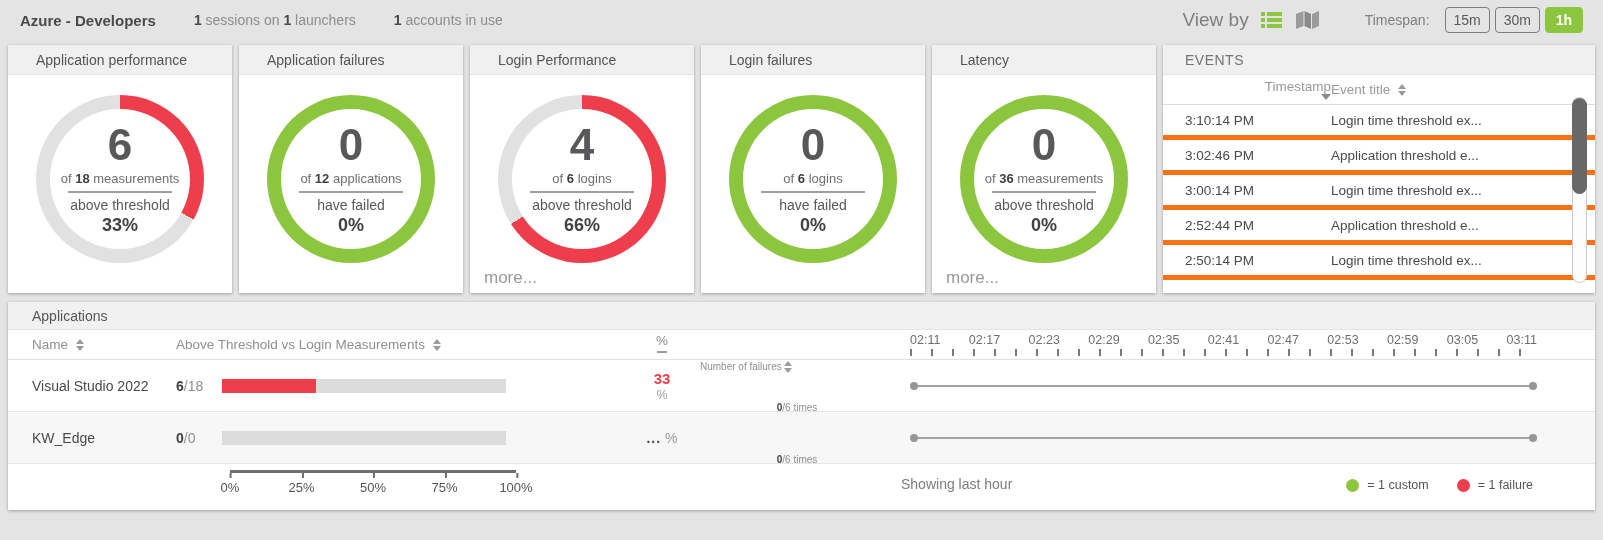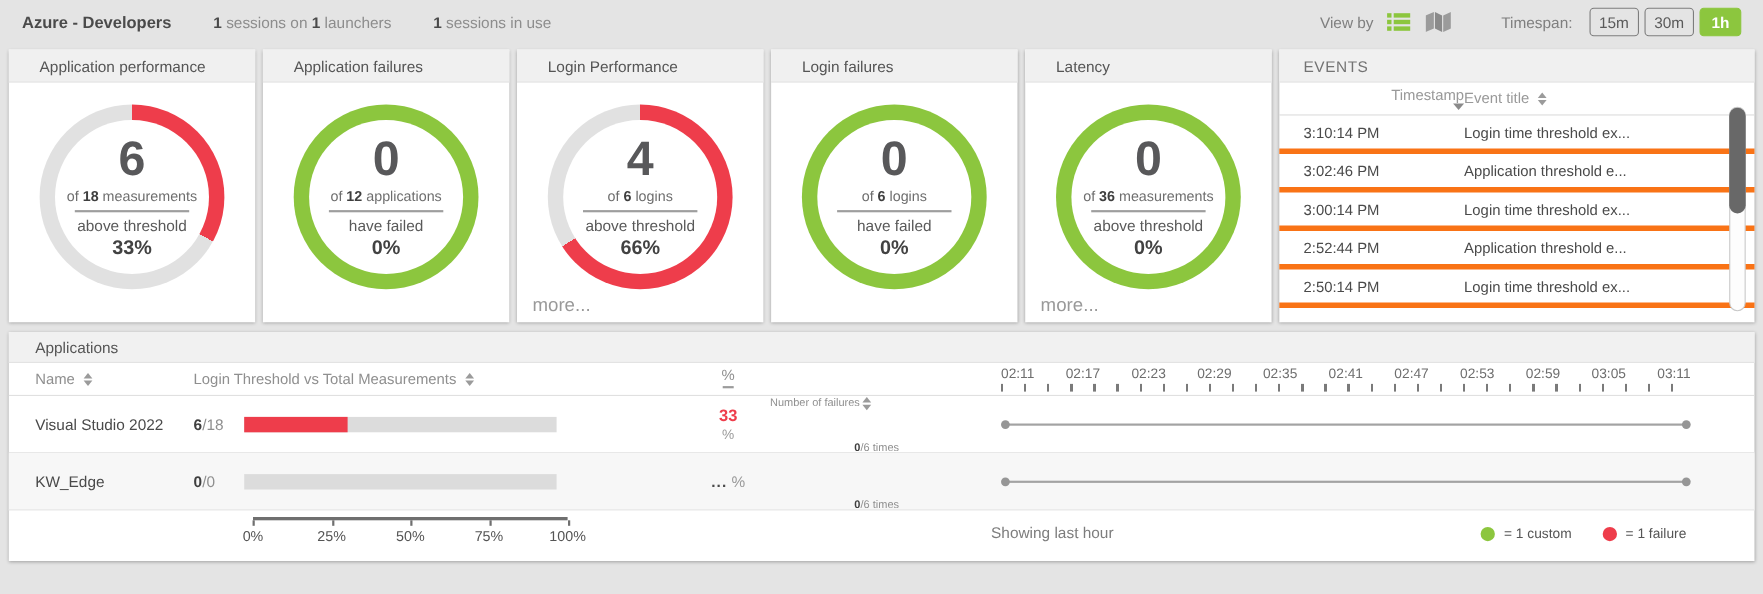--- a/index.html
+++ b/index.html
@@ -9,21 +9,21 @@
     background:#e4e4e4;
     color:#4c4c4c;
     overflow:hidden;
   }
   
   .topbar { height:40px; display:flex; align-items:center; padding:0 20px; }
   .tb-title { font-size:15px; font-weight:bold; color:#4a4a4a; }
   .tb-info { font-size:14px; color:#8d8d8d; margin-left:38px; }
   .tb-info b { color:#4a4a4a; font-weight:bold; }
   .tb-right { margin-left:auto; display:flex; align-items:center; }
-  .viewby-label { font-size:14px; color:#7f7f7f; margin-right:12px; }
+  .viewby-label { font-size:19px; color:#7f7f7f; margin-right:12px; }
   .list-icon { width:21px; height:16px; display:flex; flex-direction:column; justify-content:space-between; cursor:pointer; }
   .list-icon .li-row { height:4px; display:flex; }
   .list-icon .li-sq { width:4px; background:#8cc63e; margin-right:2px; }
   .list-icon .li-bar { flex:1; background:#8cc63e; }
   .map-icon { margin-left:14px; cursor:pointer; }
   .timespan-label { font-size:14px; color:#7f7f7f; margin:0 10px 0 46px; }
   .ts-btn { font-size:14px; color:#5a5a5a; border:1px solid #7d7d7d; border-radius:4px;
             background:transparent; padding:4px 8px; margin-left:5px; cursor:pointer; min-width:38px; text-align:center; }
   .ts-btn.selected { background:#8cc63e; border-color:#8cc63e; color:#fff; font-weight:bold; }
   
@@ -109,21 +109,21 @@
   .legend { position:absolute; right:62px; top:14px; display:flex; align-items:center; }
   .legend-item { display:flex; align-items:center; margin-left:28px; font-size:12.5px; color:#555; }
   .dot { width:13px; height:13px; border-radius:50%; margin-right:8px; }
 </style>
 </head>
 <body>
 
 <div class="topbar">
   <span class="tb-title">Azure - Developers</span>
   <span class="tb-info"><b>1</b> <span>sessions on</span> <b>1</b> <span>launchers</span></span>
-  <span class="tb-info"><b>1</b> <span>sessions in use</span></span>
+  <span class="tb-info"><b>1</b> <span>accounts in use</span></span>
   <div class="tb-right">
     <span class="viewby-label">View by</span>
     <div class="list-icon">
       <div class="li-row">
           <div class="li-sq"></div>
           <div class="li-bar"></div>
         </div>
       <div class="li-row">
           <div class="li-sq"></div>
           <div class="li-bar"></div>
@@ -260,21 +260,21 @@
 
   <div class="t-row col-head">
     <div class="c-name head-name">
         <span>Name</span>
         <span class="sort-both">
           <i class="s-up"></i>
           <i class="s-dn"></i>
         </span>
       </div>
     <div class="head-meas">
-        <span>Login Threshold vs Total Measurements</span>
+        <span>Above Threshold vs Login Measurements</span>
         <span class="sort-both">
           <i class="s-up"></i>
           <i class="s-dn"></i>
         </span>
       </div>
     <div class="head-pct"><span>%</span><div class="sort-dash"></div></div>
     <div class="c-fail head-fail" style="justify-content:flex-start; padding-left:8px;">
         <span>Number of failures</span>
         <span class="sort-both" style="margin-left:2px;">
           <i class="s-up"></i>

